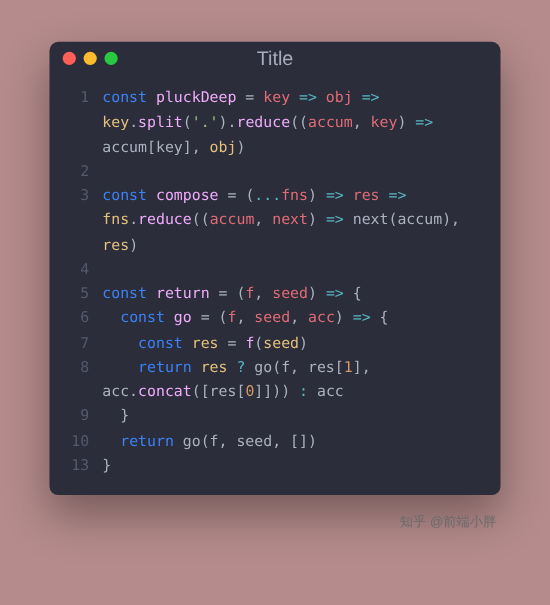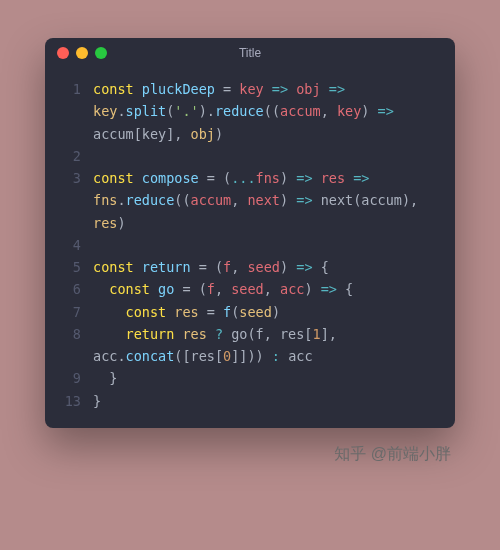--- a/index.html
+++ b/index.html
@@ -28,53 +28,53 @@
       padding: 0 12px;
       position: relative;
     }
     .dots { display: flex; gap: 7px; }
     .dot { width: 12px; height: 12px; border-radius: 50%; }
     .title-text {
       position: absolute;
       left: 0; right: 0;
       text-align: center;
       color: #a8abbd;
-      font-size: 12px;
+      font-size: 18px;
       font-family: -apple-system, sans-serif;
       pointer-events: none;
     }
     .code {
       padding: 10px 14px 16px 14px;
       font-size: 13.5px;
       line-height: 1.65;
     }
     .line { display: flex; }
     .ln {
       width: 22px;
       text-align: right;
       color: #54596e;
       margin-right: 12px;
       flex-shrink: 0;
       user-select: none;
     }
     .tok { white-space: pre-wrap; word-break: break-word; flex: 1; }
-    .kw { color: #fde047; }
-    .fn { color: #7dd3fc; }
+    .kw { color: #3b82f6; }
+    .fn { color: #f0abfc; }
     .id { color: #e5c07b; }
     .pr { color: #e06c75; }
     .str { color: #98c379; }
     .num { color: #d19a66; }
     .op { color: #56b6c2; }
     .pn { color: #abb2bf; }
     .attribution {
       margin-top: 16px;
       width: 410px;
       text-align: right;
       color: #6a6a6a;
-      font-size: 16px;
+      font-size: 12px;
       font-family: -apple-system, sans-serif;
       padding-right: 4px;
     }
   </style>
 </head>
 <body>
 
 <div class="window">
   <div class="titlebar">
     <div class="dots">
@@ -115,18 +115,22 @@
       </div>
       <div class="line">
         <span class="ln">8</span>
         <span class="tok"><span class="pn">    </span><span class="kw">return </span><span class="id">res </span><span class="op">?</span><span class="pn"> go(f, res[</span><span class="num">1</span><span class="pn">], acc.</span><span class="fn">concat</span><span class="pn">([res[</span><span class="num">0</span><span class="pn">]])) </span><span class="op">:</span><span class="pn"> acc</span></span>
       </div>
       <div class="line">
         <span class="ln">9</span>
         <span class="tok"><span class="pn">  }</span></span>
       </div>
       <div class="line">
+        <span class="ln">10</span>
+        <span class="tok"><span class="pn">  </span><span class="kw">return </span><span class="pn">go(f, seed, [])</span></span>
+      </div>
+      <div class="line">
         <span class="ln">13</span>
         <span class="tok"><span class="pn">}</span></span>
       </div>
     </div>
 </div>
 <div class="attribution">知乎 @前端小胖</div>
 
 </body></html>

